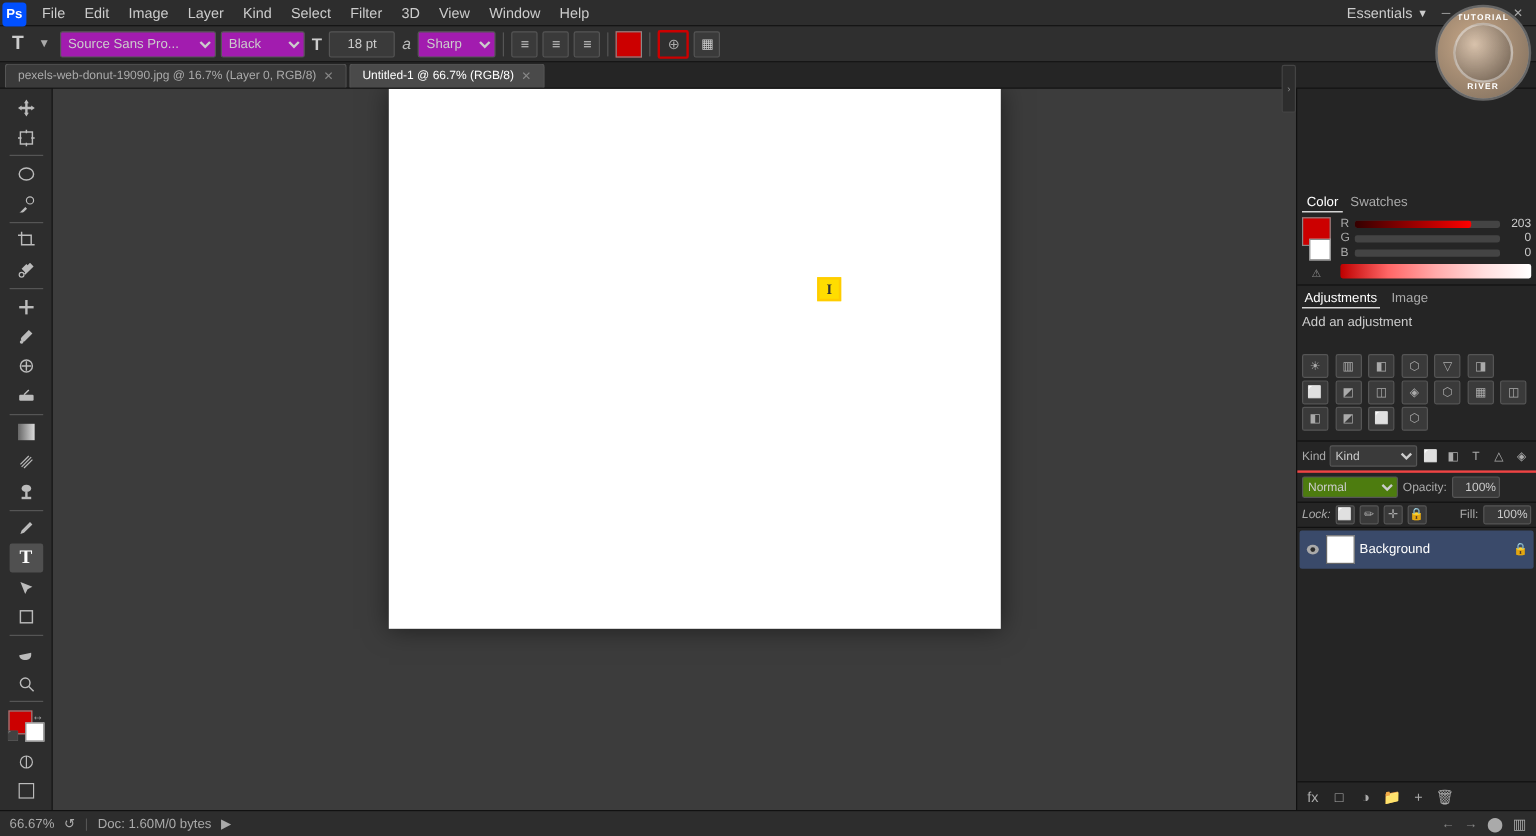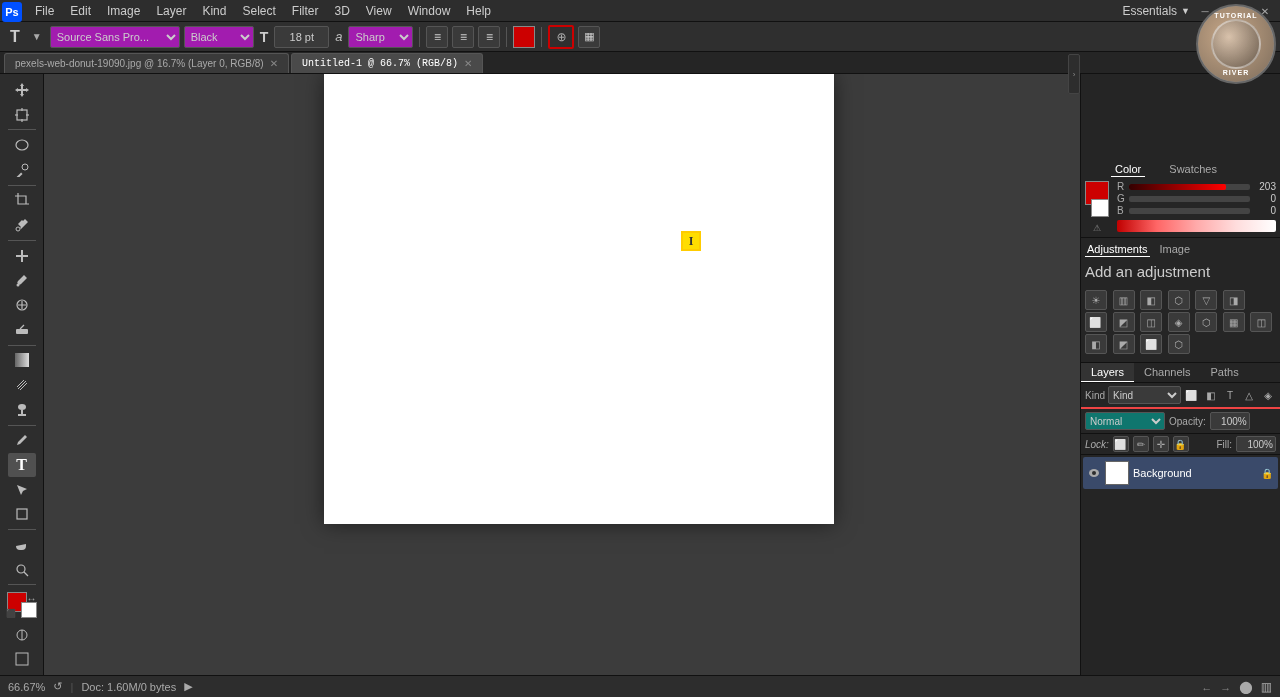--- a/index.html
+++ b/index.html
@@ -246,23 +246,22 @@
       flex-direction: column;
     }
 
     
     #color-section {
       padding: 4px;
       border-bottom: 1px solid #111;
     }
     #color-tabs {
       display: flex;
-      gap: 20px;
+      gap: 2px;
       margin-bottom: 4px;
-      margin-left: 26px;
     }
     .color-tab {
       font-size: 11px;
       color: #aaa;
       cursor: pointer;
       padding: 1px 4px;
     }
     .color-tab.active { color: #fff; border-bottom: 1px solid #fff; }
     #color-display {
       display: flex;
@@ -329,23 +328,23 @@
       margin-bottom: 6px;
     }
     .adj-tab {
       font-size: 11px;
       color: #aaa;
       cursor: pointer;
       padding: 1px 2px;
     }
     .adj-tab.active { color: #fff; border-bottom: 1px solid #fff; }
     #adj-title {
-      font-size: 15px;
+      font-size: 11px;
       color: #ccc;
-      margin-bottom: 10px;
+      margin-bottom: 20px;
     }
     #adj-icons-grid {
       display: grid;
       grid-template-columns: repeat(7, 1fr);
       gap: 2px;
       margin-bottom: 4px;
     }
     .adj-icon {
       width: 22px;
       height: 20px;
@@ -410,21 +409,21 @@
     #layers-blend {
       display: flex;
       align-items: center;
       padding: 3px 4px;
       gap: 4px;
       border-bottom: 1px solid #111;
     }
     .blend-select {
       width: 80px;
       height: 18px;
-      background: #0f766e;
+      background: #4d7c0f;
       border: 1px solid #555;
       color: #ccc;
       font-size: 10px;
       border-radius: 2px;
     }
     .opacity-label { font-size: 10px; color: #aaa; }
     .opacity-input {
       width: 40px;
       height: 18px;
       background: #3a3a3a;
@@ -704,21 +703,21 @@
     <span style="font-size: 11px;">▦</span>
   </div>
 </div>
 
 <div id="tab-bar">
   <div class="tab">
     <span style="font-size: 10px;">pexels-web-donut-19090.jpg @ 16.7% (Layer 0, RGB/8)</span>
     <span class="tab-close">✕</span>
   </div>
   <div class="tab active">
-    <span style="font-size: 10px; font-family: Liberation Mono, monospace;">Untitled-1 @ 66.7% (RGB/8)</span>
+    <span style="font-size: 10px;">Untitled-1 @ 66.7% (RGB/8)</span>
     <span class="tab-close">✕</span>
   </div>
 </div>
 
 <div id="main-layout">
 
   <div id="left-panel">
     <div class="tool-icon" title="Move Tool">
       <svg width="16" height="16" viewBox="0 0 16 16" fill="#bbb">
           <path d="M8 1l2 3H9v3h3V6l3 2-3 2v-1H9v3h1l-2 3-2-3h1V9H4v1L1 8l3-2v1h3V4H6z"></path>
@@ -952,25 +951,20 @@
         <div class="adj-icon" title="Posterize">◫</div>
 
         <div class="adj-icon" title="Threshold">◧</div>
         <div class="adj-icon" title="Gradient Map">◩</div>
         <div class="adj-icon" title="Selective Color">⬜</div>
         <div class="adj-icon" title="Extra">⬡</div>
       </div>
     </div>
 
     <div id="layers-section">
-      <div id="layers-tabs">
-        <div class="layers-tab active">Layers</div>
-        <div class="layers-tab">Channels</div>
-        <div class="layers-tab">Paths</div>
-      </div>
       <div id="layers-search">
         <span class="search-label">Kind</span>
         <select class="search-select">
           <option>Kind</option>
         </select>
         <div class="search-icons">
           <div class="search-icon-btn">⬜</div>
           <div class="search-icon-btn">◧</div>
           <div class="search-icon-btn">T</div>
           <div class="search-icon-btn">△</div>
@@ -999,20 +993,28 @@
             <svg width="12" height="10" viewBox="0 0 12 10" fill="#aaa">
                 <ellipse cx="6" cy="5" rx="5" ry="4"></ellipse>
                 <circle cx="6" cy="5" r="2" fill="#2d2d2d"></circle>
               </svg>
           </div>
           <div class="layer-thumb" style="background: #fff;"></div>
           <span class="layer-name">Background</span>
           <span class="layer-lock-icon">🔒</span>
         </div>
       </div>
+      <div id="layers-footer">
+        <div class="layers-footer-btn">fx</div>
+        <div class="layers-footer-btn">□</div>
+        <div class="layers-footer-btn">◑</div>
+        <div class="layers-footer-btn">📁</div>
+        <div class="layers-footer-btn">+</div>
+        <div class="layers-footer-btn">🗑</div>
+      </div>
     </div>
 
   </div>
 </div>
 
 <div id="collapse-btn">
   <span>›</span>
 </div>
 
 <div id="status-bar">

